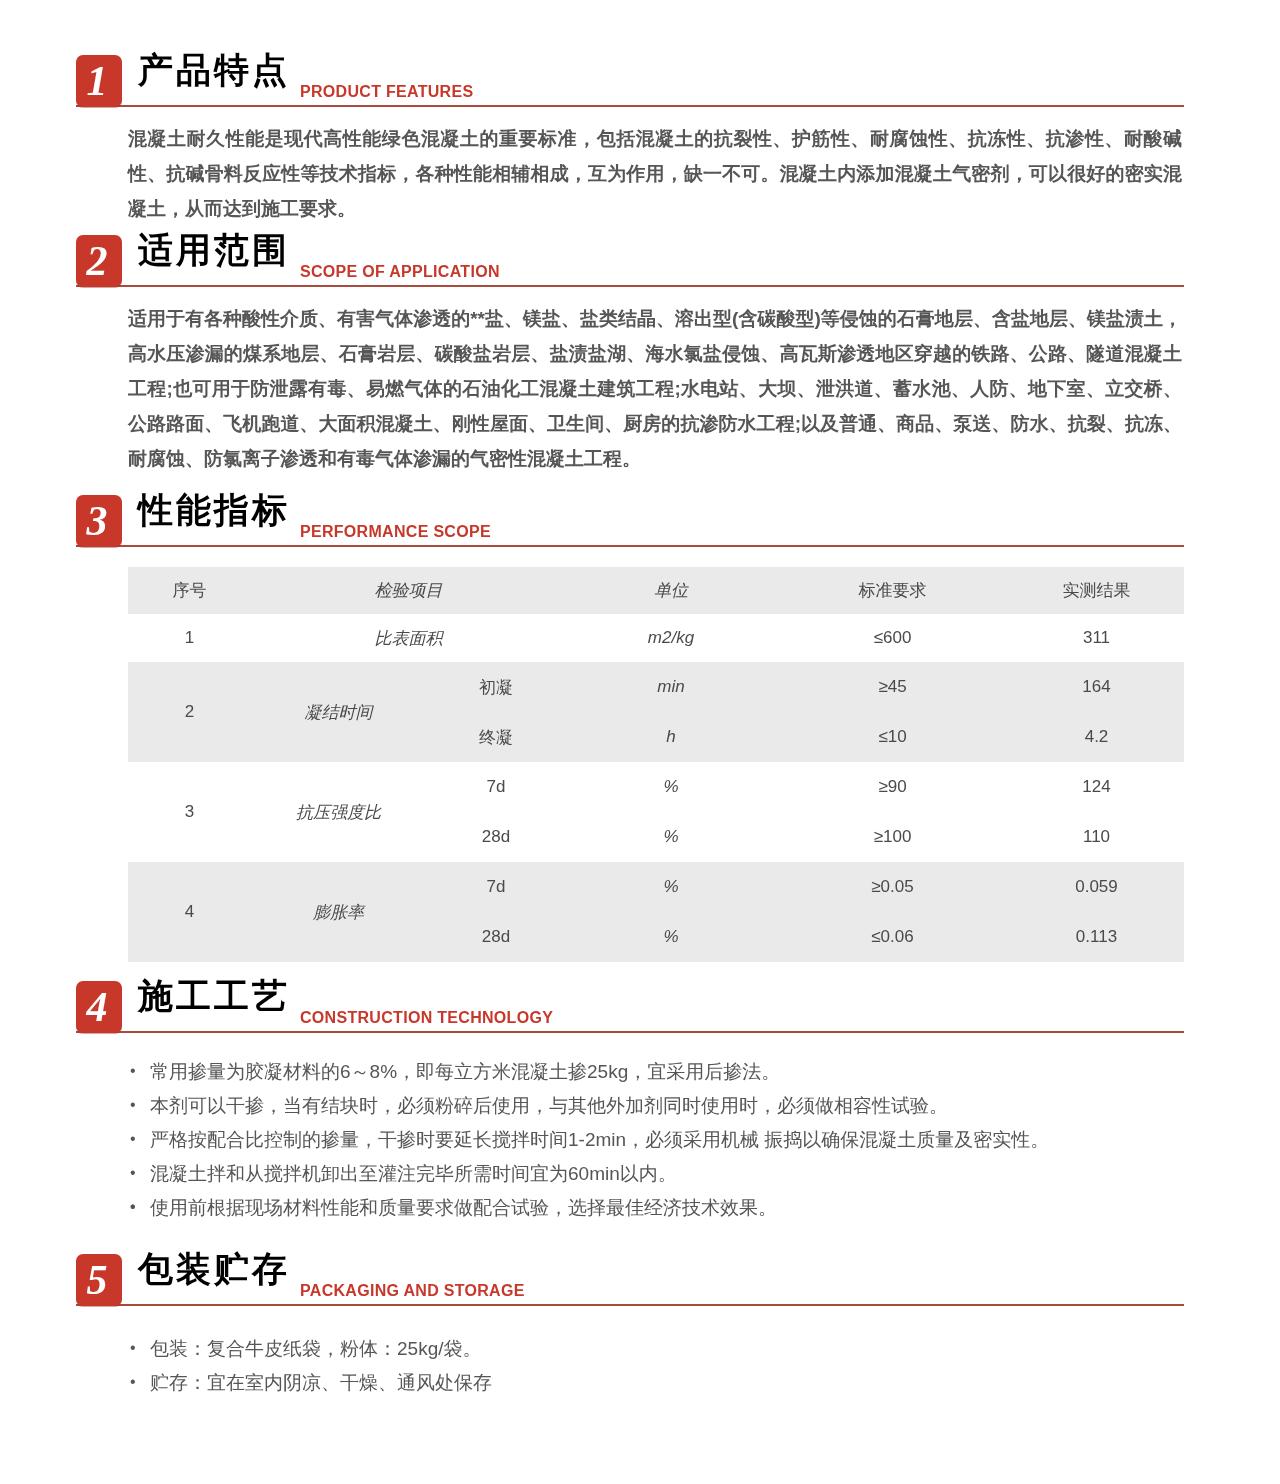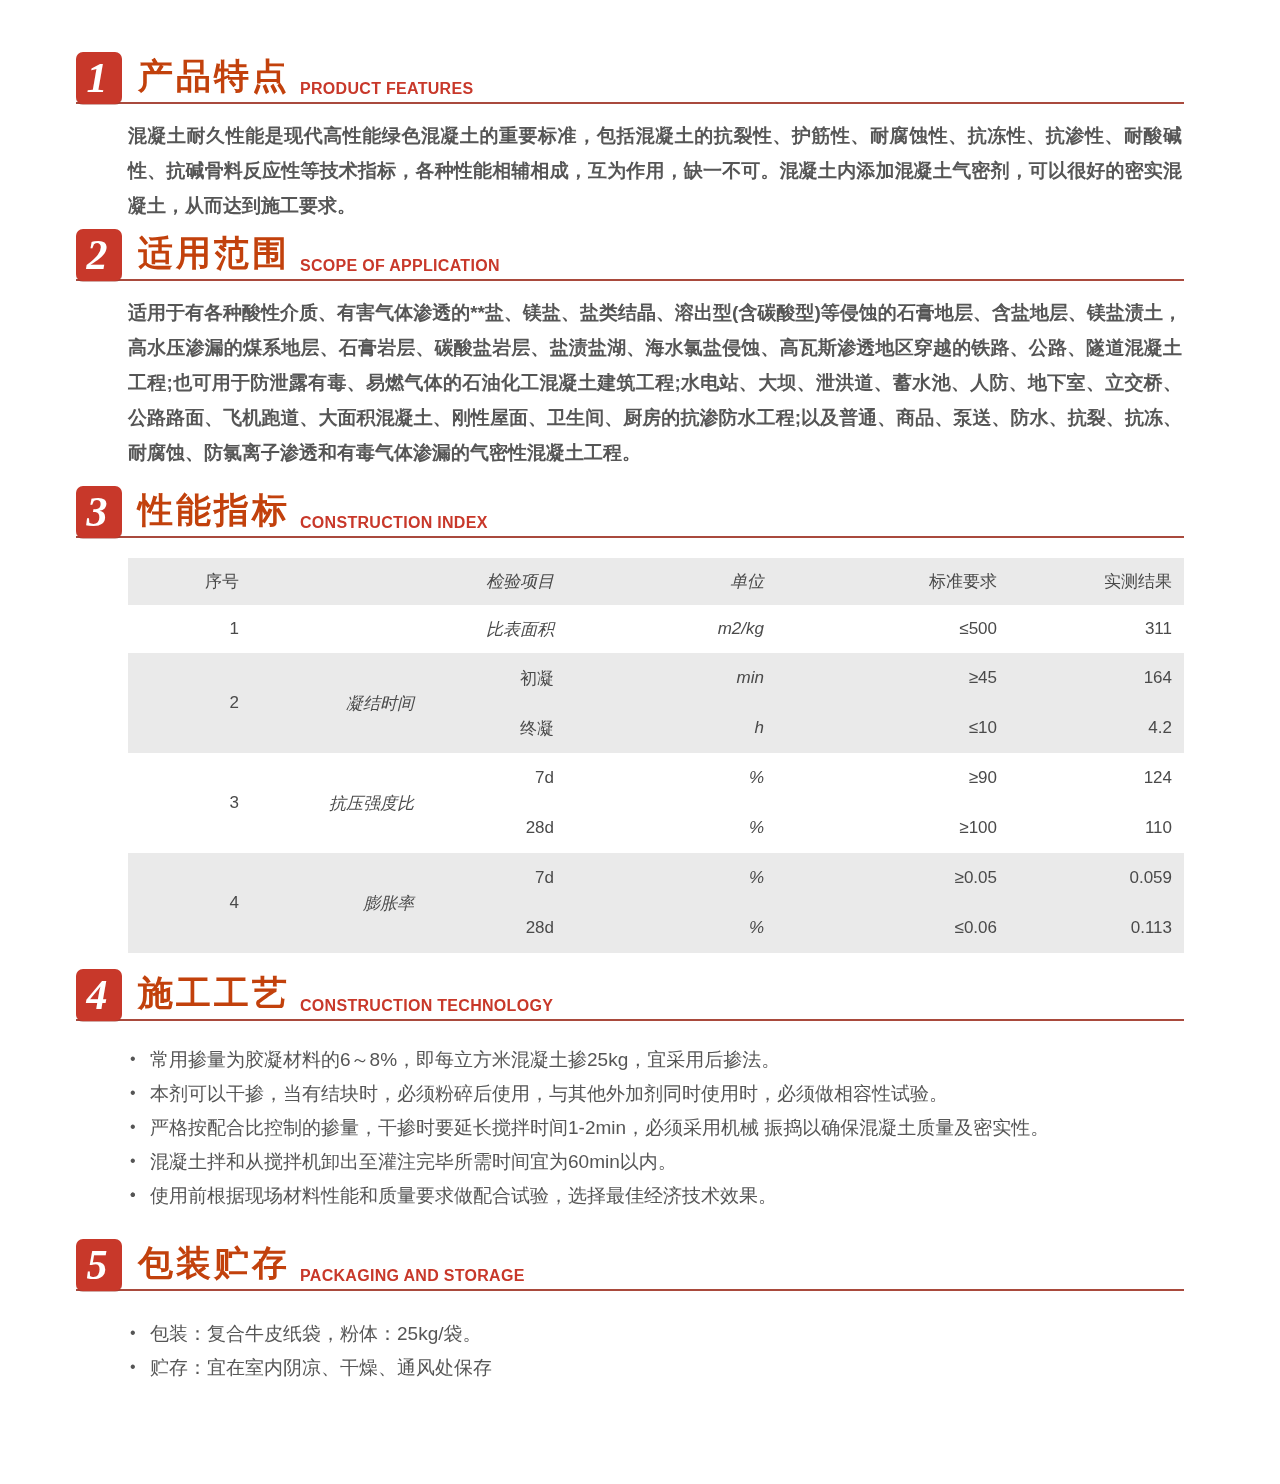--- a/index.html
+++ b/index.html
@@ -29,23 +29,23 @@
     box-shadow: 0 1px 0 rgba(140,40,30,.4);
   }
   .num-box span {
     color: #ffffff;
     font-family: "Liberation Serif", "DejaVu Serif", serif;
     font-size: 42px; line-height: 1;
     font-weight: bold; font-style: italic;
     padding-right: 4px;
   }
   .title-zh {
-    margin: 0 0 9px 16px;
+    margin: 0 0 18px 16px;
     font-size: 35px; line-height: 1;
-    color: #c2410c; font-weight: bold;
+    color: #000000; font-weight: bold;
     letter-spacing: 3px;
   }
   .title-en {
     margin: 2px 0 5px 10px;
     font-size: 16px; line-height: 1;
     color: #c8382a; font-weight: bold;
     letter-spacing: .3px;
   }
 
   
@@ -59,21 +59,21 @@
 
   
   .spec-table {
     margin: 20px 0 0 52px;
     width: 1056px;
     border-collapse: collapse;
     font-size: 17px; color: #4a4a4a;
     table-layout: fixed;
   }
   .spec-table th, .spec-table td {
-    font-weight: normal; text-align: right;
+    font-weight: normal; text-align: center;
     vertical-align: middle; padding: 12px;
   }
   .spec-table thead tr { height: 42px; }
   .spec-table tbody tr.single { height: 48px; }
   .spec-table tbody tr.sub { height: 50px; }
   .shade { background: #eaeaea; }
   .pad-no   { padding-left: 42px; }
   .pad-item { padding-left: 55px; font-style: italic; }
   .pad-sub  { padding-left: 25px; }
   .pad-unit { padding-left: 30px; font-style: italic; }
@@ -126,21 +126,21 @@
     </div>
     <p class="para">适用于有各种酸性介质、有害气体渗透的**盐、镁盐、盐类结晶、溶出型(含碳酸型)等侵蚀的石膏地层、含盐地层、镁盐渍土，高水压渗漏的煤系地层、石膏岩层、碳酸盐岩层、盐渍盐湖、海水氯盐侵蚀、高瓦斯渗透地区穿越的铁路、公路、隧道混凝土工程;也可用于防泄露有毒、易燃气体的石油化工混凝土建筑工程;水电站、大坝、泄洪道、蓄水池、人防、地下室、立交桥、公路路面、飞机跑道、大面积混凝土、刚性屋面、卫生间、厨房的抗渗防水工程;以及普通、商品、泵送、防水、抗裂、抗冻、耐腐蚀、防氯离子渗透和有毒气体渗漏的气密性混凝土工程。</p>
   </section>
 
   <section class="sec sec3">
     <div class="sec-header">
       <div class="num-box">
         <span>3</span>
       </div>
       <h2 class="title-zh">性能指标</h2>
-      <span class="title-en">CONSTRUCTION INDEX</span>
+      <span class="title-en">PERFORMANCE SCOPE</span>
     </div>
 
     <table class="spec-table">
       <colgroup>
         <col style="width:123px">
           <col style="width:175px">
           <col style="width:140px">
         <col style="width:210px">
           <col style="width:233px">
           <col style="width:175px">
@@ -152,21 +152,21 @@
           <th class="pad-unit">单位</th>
           <th class="pad-std">标准要求</th>
           <th class="pad-res">实测结果</th>
         </tr>
       </thead>
       <tbody>
         <tr class="single">
           <td class="pad-no">1</td>
           <td class="pad-item" colspan="2">比表面积</td>
           <td class="pad-unit">m2/kg</td>
-          <td class="pad-std">≤500</td>
+          <td class="pad-std">≤600</td>
           <td class="pad-res">311</td>
         </tr>
 
         <tr class="sub shade">
           <td class="pad-no" rowspan="2">2</td>
           <td class="pad-item" rowspan="2">凝结时间</td>
           <td class="pad-sub">初凝</td>
           <td class="pad-unit">min</td>
           <td class="pad-std">≥45</td>
           <td class="pad-res">164</td>

